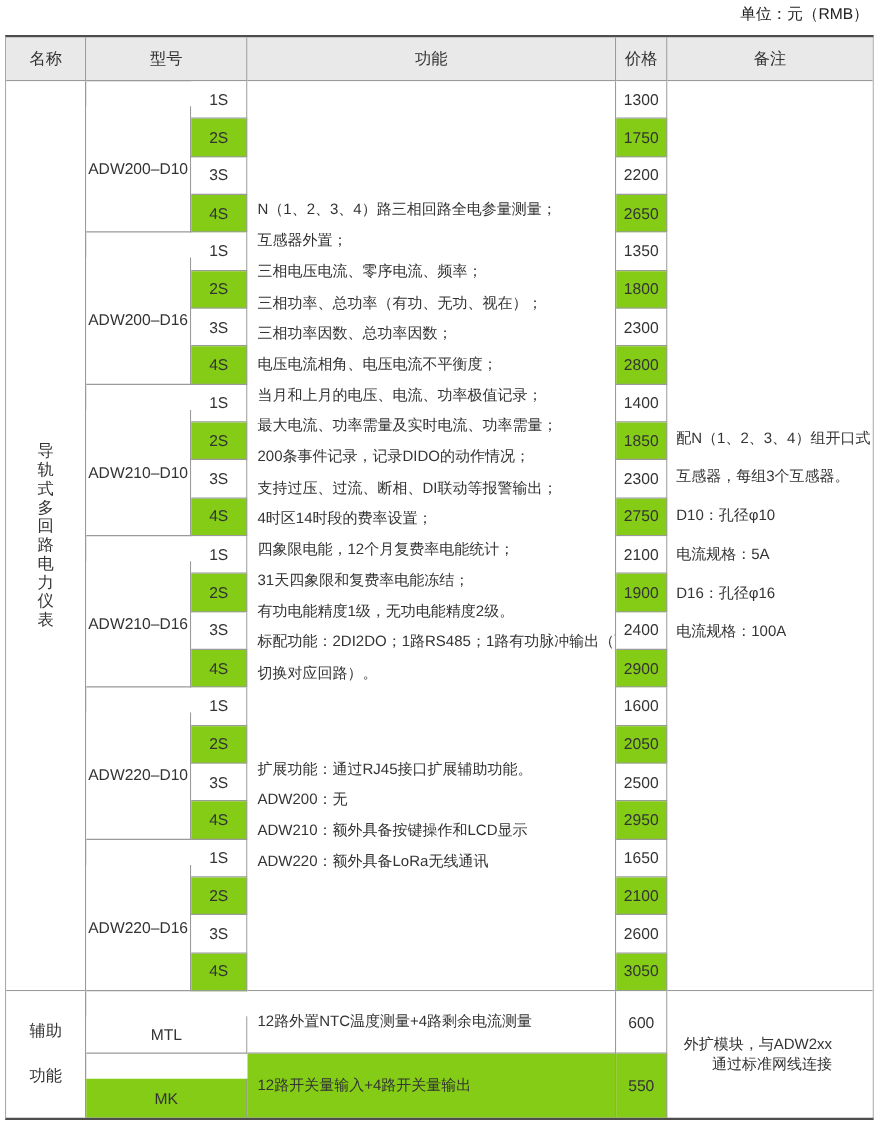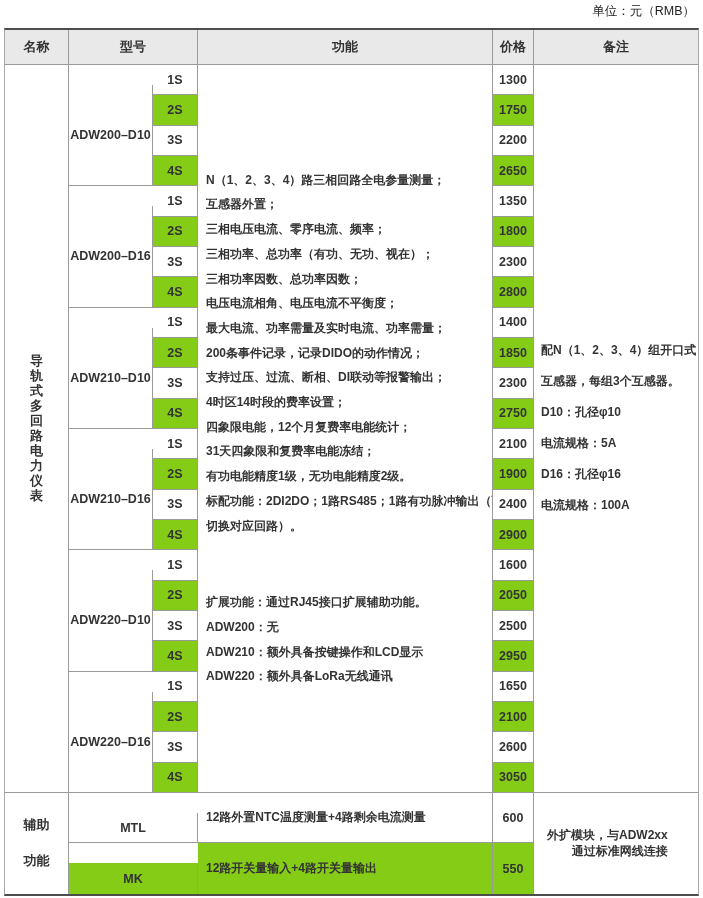--- a/index.html
+++ b/index.html
@@ -14,21 +14,20 @@
   }
   .table {
     position:absolute; left:4px; top:28px; width:695px; height:868px;
     display:grid;
     grid-template-columns:64px 84px 45px 295px 41px 164px;
     grid-template-rows:35px repeat(24, 30.33px) 50.5px 50.5px;
     border-top:2px solid #4d4d4d;
     border-bottom:2px solid #4d4d4d;
     border-left:1px solid #a8a8a8;
     border-right:1px solid #a8a8a8;
-    font-weight:bold;
   }
   .c {
     border-right:1px solid #9a9a9a;
     border-bottom:1px solid #9a9a9a;
     display:flex; align-items:center; justify-content:center;
     font-size:12.5px; color:#333; background:#fff;
   }
   .last-col { border-right:none; }
   .no-bottom { border-bottom:none; }
   .head { background:#e9e9e9; font-size:13px; }
@@ -112,20 +111,21 @@
     <div class="c" style="grid-area:24/3/25/4">3S</div>
     <div class="c stripe" style="grid-area:25/3/26/4">4S</div>
 
     <div class="c func" style="grid-area:2/4/26/5">
       <div class="fline">N（1、2、3、4）路三相回路全电参量测量；</div>
       <div class="fline">互感器外置；</div>
       <div class="fline">三相电压电流、零序电流、频率；</div>
       <div class="fline">三相功率、总功率（有功、无功、视在）；</div>
       <div class="fline">三相功率因数、总功率因数；</div>
       <div class="fline">电压电流相角、电压电流不平衡度；</div>
+      <div class="fline">当月和上月的电压、电流、功率极值记录；</div>
       <div class="fline">最大电流、功率需量及实时电流、功率需量；</div>
       <div class="fline">200条事件记录，记录DIDO的动作情况；</div>
       <div class="fline">支持过压、过流、断相、DI联动等报警输出；</div>
       <div class="fline">4时区14时段的费率设置；</div>
       <div class="fline">四象限电能，12个月复费率电能统计；</div>
       <div class="fline">31天四象限和复费率电能冻结；</div>
       <div class="fline">有功电能精度1级，无功电能精度2级。</div>
       <div class="fline">标配功能：2DI2DO；1路RS485；1路有功脉冲输出（可</div>
       <div class="fline">切换对应回路）。</div>
       <div class="fline gap">扩展功能：通过RJ45接口扩展辅助功能。</div>

